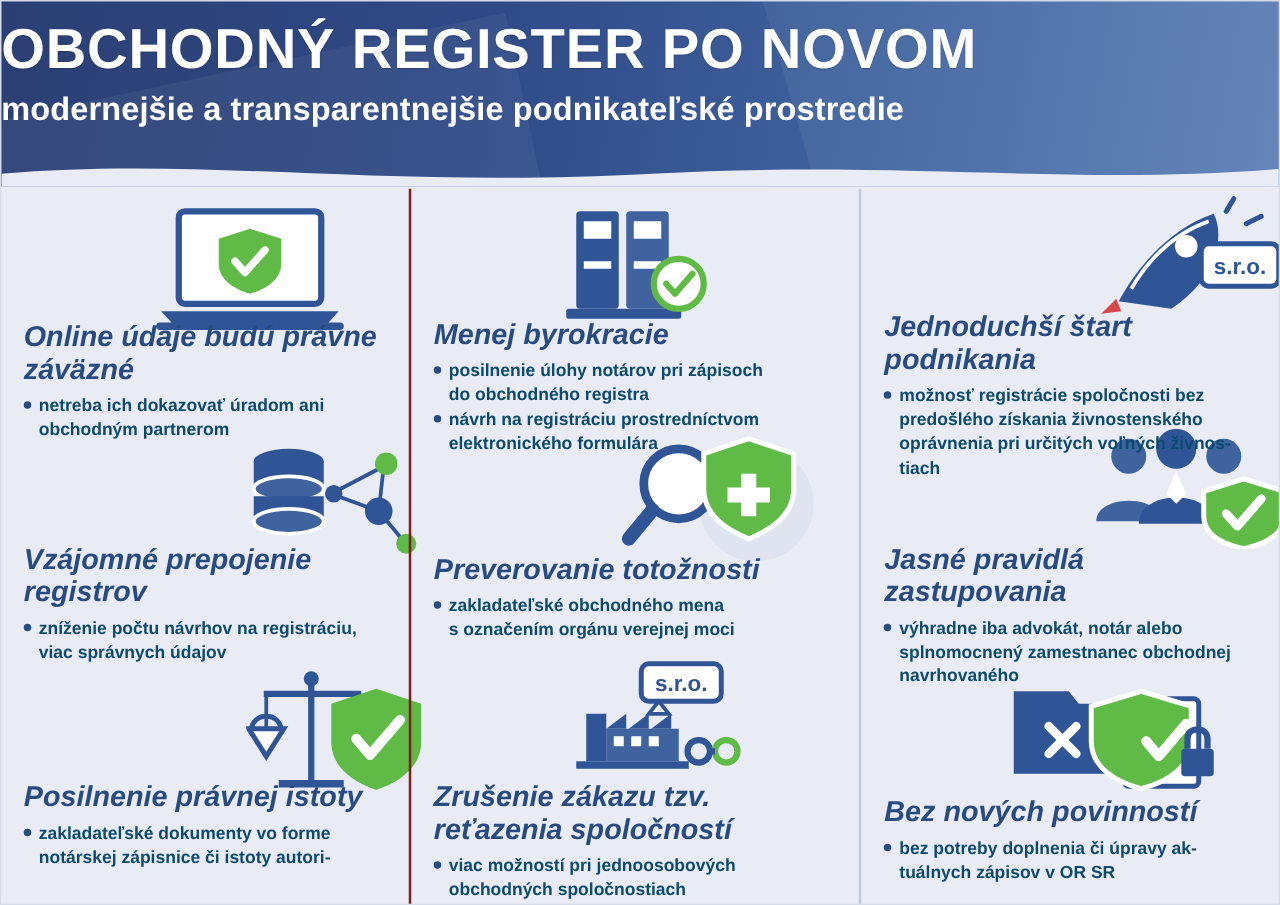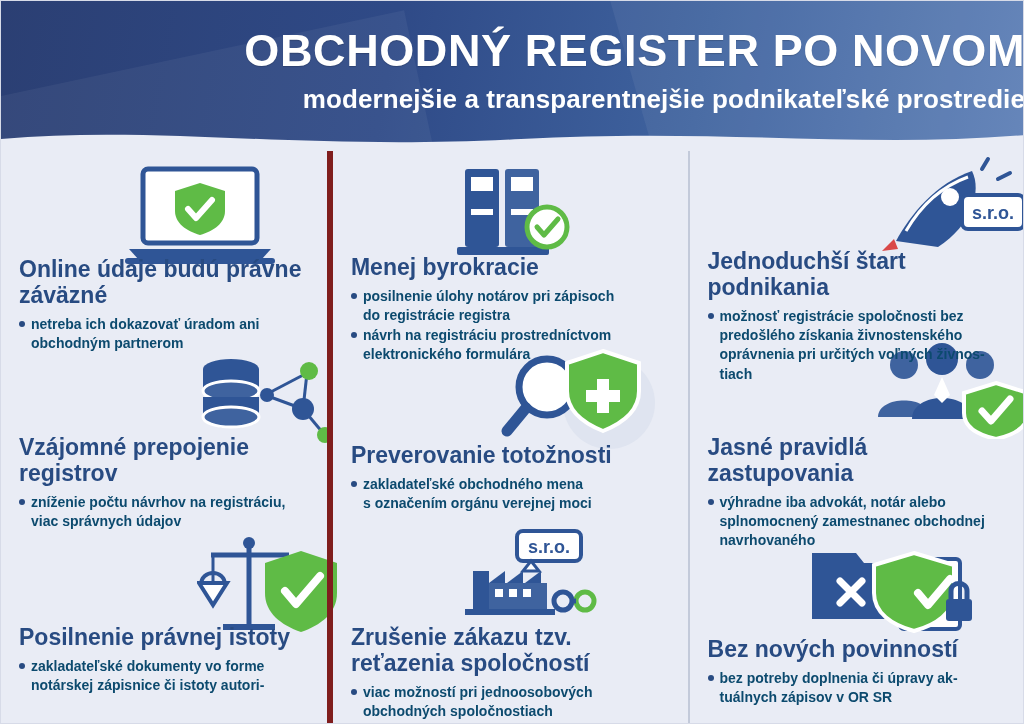--- a/index.html
+++ b/index.html
@@ -43,22 +43,22 @@
     content: "";
     position: absolute;
     right: -120px; top: -150px;
     width: 520px; height: 330px;
     background: rgba(255,255,255,0.06);
     transform: rotate(-16deg);
   }
   .header-inner {
     position: relative;
     z-index: 2;
-    text-align: right;
-    padding-top: 26px;
+    text-align: left;
+    padding-top: 14px;
   }
   .title {
     color: #ffffff;
     font-size: 45px;
     font-weight: bold;
     letter-spacing: 0.6px;
     line-height: 1.05;
     margin: 0;
     text-shadow: 0 1px 1px rgba(0,0,0,0.18);
   }
@@ -82,29 +82,30 @@
     width: 1024px;
     height: 574px;
     display: flex;
   }
   .col {
     position: relative;
     box-sizing: border-box;
     padding: 10px 18px 0 18px;
   }
   .col-1 { width: 340px; }
-  .col-2 { width: 378px; border-left: 6px solid #7f1d1d; border-right: 2px solid #c3cada; }
+  .col-2 { width: 378px; border-left: 2px solid #7f1d1d; border-right: 2px solid #c3cada; }
   .col-3 { width: 350px; }
   .block { position: relative; }
   .blk-head {
     color: #284b82;
     font-size: 23px;
     font-weight: bold;
     line-height: 1.12;
     margin: 0 0 6px 0;
+    font-style: italic;
   }
   .bullets { margin: 0; padding: 0; list-style: none; }
   .bullets li {
     position: relative;
     color: #0c4a6e;
     font-size: 14px;
     font-weight: bold;
     line-height: 1.32;
     padding-left: 12px;
     margin-bottom: 1px;
@@ -228,21 +229,21 @@
             <rect x="64" y="46" width="22" height="6" fill="#ffffff"></rect>
             <rect x="10" y="84" width="92" height="8" rx="2" fill="#2f5596"></rect>
             <circle cx="100" cy="64" r="20" fill="#ffffff" stroke="#5fbb46" stroke-width="5"></circle>
             <path d="M90,64 l7,8 l14,-16" fill="none" stroke="#5fbb46" stroke-width="5" stroke-linecap="round" stroke-linejoin="round"></path>
           </svg>
         </div>
         <div class="block-text" style="padding-top:94px;">
           <div class="blk-head">Menej byrokracie</div>
           <ul class="bullets">
             <li>posilnenie úlohy notárov pri zápisoch</li>
-            <li class="cont">do registrácie registra</li>
+            <li class="cont">do obchodného registra</li>
             <li>návrh na registráciu prostredníctvom</li>
             <li class="cont">elektronického formulára</li>
           </ul>
         </div>
       </div>
 
       <div class="block" style="height:178px;">
         <div class="art" style="left:148px; top:-14px;">
           <svg width="160" height="110" viewBox="0 0 160 110">
             <circle cx="110" cy="60" r="46" fill="#dfe4f0"></circle>

